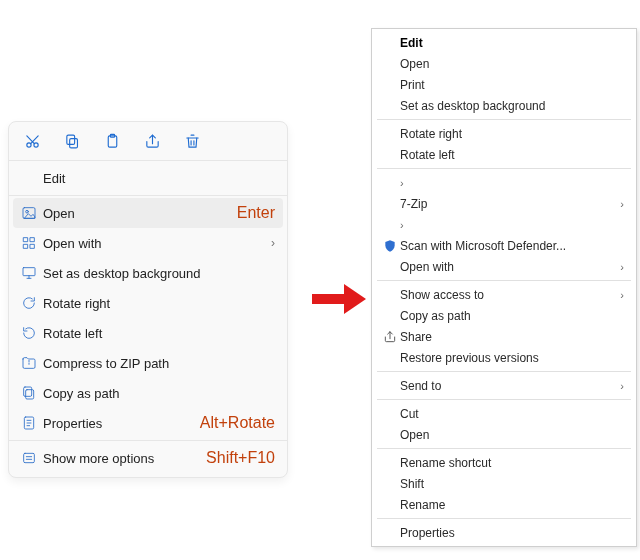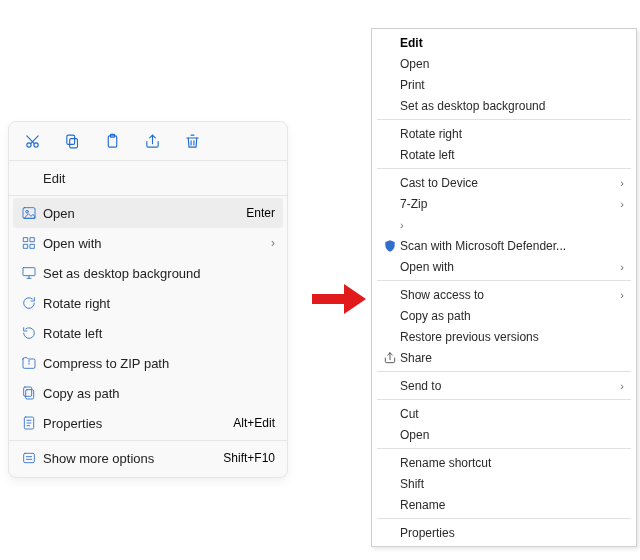--- a/index.html
+++ b/index.html
@@ -57,21 +57,21 @@
   }
   .win11-item.hover { background: #ededed; border-radius:4px; margin:0 4px; padding:0 8px; }
   .win11-item .slot-icon {
     width: 22px;
     display:flex;
     align-items:center;
     color:#2b6dc8;
   }
   .win11-item .slot-icon svg { width:16px; height:16px; }
   .win11-item .slot-label { flex:1; color:#222; }
-  .win11-item .slot-accel { color:#000000; font-size:12px; }
+  .win11-item .slot-accel { color:#c2410c; font-size:16px; }
   .win11-item .slot-arrow { color:#777; font-size:12px; }
 
   
   .arrow-holder {
     position:absolute;
     left: 312px;
     top: 284px;
     width: 54px;
     height: 30px;
     color:#e11b1b;
@@ -243,21 +243,21 @@
       <div class="win11-item">
         <span class="slot-icon stroke-thin">
           <svg viewBox="0 0 24 24">
             <rect x="5" y="3" width="14" height="18" rx="2"></rect>
             <path d="M9 8h6"></path>
             <path d="M9 12h6"></path>
             <path d="M9 16h4"></path>
           </svg>
         </span>
         <span class="slot-label">Properties</span>
-        <span class="slot-accel">Alt+Edit</span>
+        <span class="slot-accel">Alt+Rotate</span>
       </div>
       <div class="win11-divider"></div>
       <div class="win11-item">
         <span class="slot-icon stroke-thin">
           <svg viewBox="0 0 24 24">
             <rect x="4" y="5" width="16" height="14" rx="2"></rect>
             <path d="M8 10h8"></path>
             <path d="M8 14h8"></path>
           </svg>
         </span>
@@ -297,21 +297,20 @@
         <span class="ci-icon"></span>
         <span class="ci-label">Rotate right</span>
       </div>
       <div class="classic-item">
         <span class="ci-icon"></span>
         <span class="ci-label">Rotate left</span>
       </div>
       <div class="classic-sep"></div>
       <div class="classic-item">
         <span class="ci-icon"></span>
-        <span class="ci-label">Cast to Device</span>
         <span class="ci-arrow">›</span>
       </div>
       <div class="classic-item">
         <span class="ci-icon"></span>
         <span class="ci-label">7-Zip</span>
         <span class="ci-arrow">›</span>
       </div>
       <div class="classic-item">
         <span class="ci-icon"></span>
         <span class="ci-arrow">›</span>
@@ -331,35 +330,35 @@
       </div>
       <div class="classic-sep"></div>
       <div class="classic-item">
         <span class="ci-icon"></span>
         <span class="ci-label">Show access to</span>
         <span class="ci-arrow">›</span>
       </div>
       <div class="classic-item">
         <span class="ci-icon"></span>
         <span class="ci-label">Copy as path</span>
-      </div>
-      <div class="classic-item">
-        <span class="ci-icon"></span>
-        <span class="ci-label">Restore previous versions</span>
       </div>
       <div class="classic-item">
         <span class="ci-icon">
           <svg viewBox="0 0 24 24" class="">
             <path d="M4 12v6a2 2 0 0 0 2 2h12a2 2 0 0 0 2-2v-6" fill="none" stroke="#444" stroke-width="1.5" stroke-linecap="round"></path>
             <path d="M12 3v12" fill="none" stroke="#444" stroke-width="1.5" stroke-linecap="round"></path>
             <path d="M8 7l4-4 4 4" fill="none" stroke="#444" stroke-width="1.5" stroke-linecap="round" stroke-linejoin="round"></path>
           </svg>
         </span>
         <span class="ci-label">Share</span>
       </div>
+      <div class="classic-item">
+        <span class="ci-icon"></span>
+        <span class="ci-label">Restore previous versions</span>
+      </div>
       <div class="classic-sep"></div>
       <div class="classic-item">
         <span class="ci-icon"></span>
         <span class="ci-label">Send to</span>
         <span class="ci-arrow">›</span>
       </div>
       <div class="classic-sep"></div>
       <div class="classic-item">
         <span class="ci-icon"></span>
         <span class="ci-label">Cut</span>

